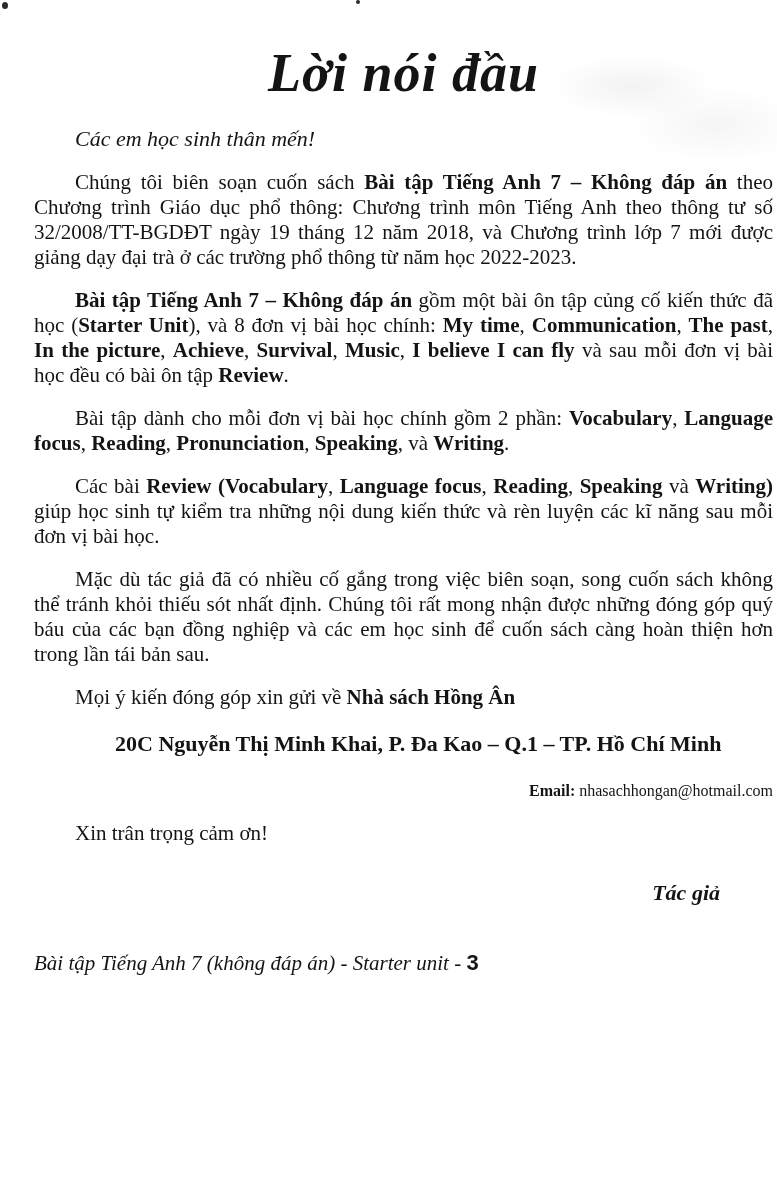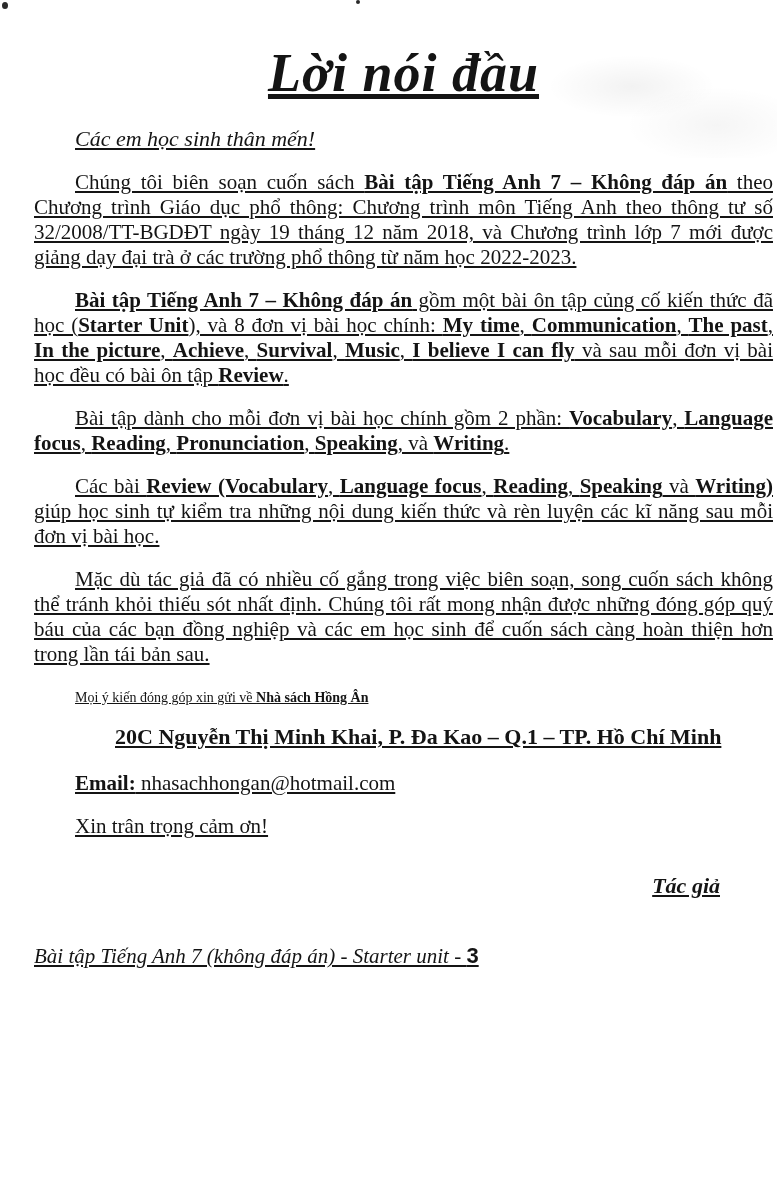--- a/index.html
+++ b/index.html
@@ -3,21 +3,20 @@
 <meta charset="utf-8">
 <style>
   html,body{margin:0;padding:0;background:#ffffff;}
   .page{
     position:relative;
     width:777px;height:1044px;
     background:#ffffff;
     overflow:hidden;
     font-family:"Liberation Serif",serif;
     color:#141414;
-    text-decoration:underline;
   }
   .content{padding:0 4px 0 34px;}
   .title{
     margin:42px 0 0 0;
     text-align:center;
     font-weight:bold;font-style:italic;
     font-size:54px;line-height:62px;
     letter-spacing:1px;
   }
   .greeting{
@@ -26,29 +25,29 @@
     font-size:22px;line-height:26px;
     text-indent:41px;
   }
   p.para{
     margin:18px 0 0 0;
     font-size:21px;line-height:25px;
     text-align:justify;
     text-indent:41px;
   }
   .bold{font-weight:bold;}
-  p.notice{margin-top:18px;font-size:14px;line-height:25px;text-indent:41px;text-align:left;}
+  p.notice{margin-top:18px;font-size:21px;line-height:25px;text-indent:41px;text-align:left;}
   p.address{
     margin:12px 0 0 0;
     padding-left:81px;
     font-weight:bold;
     font-size:22px;line-height:26px;
     text-align:left;
   }
-  p.email{margin:21px 0 0 0;font-size:21px;line-height:25px;text-indent:41px;text-align:left;}
+  p.email{margin:21px 0 0 0;font-size:16px;line-height:25px;text-indent:41px;text-align:right;}
   p.thanks{margin:18px 0 0 0;font-size:21px;line-height:25px;text-indent:41px;text-align:left;}
   p.author{
     margin:34px 0 0 0;
     padding-right:53px;
     text-align:right;
     font-weight:bold;font-style:italic;
     font-size:22px;line-height:26px;
   }
   p.footer{
     margin:44px 0 0 0;

